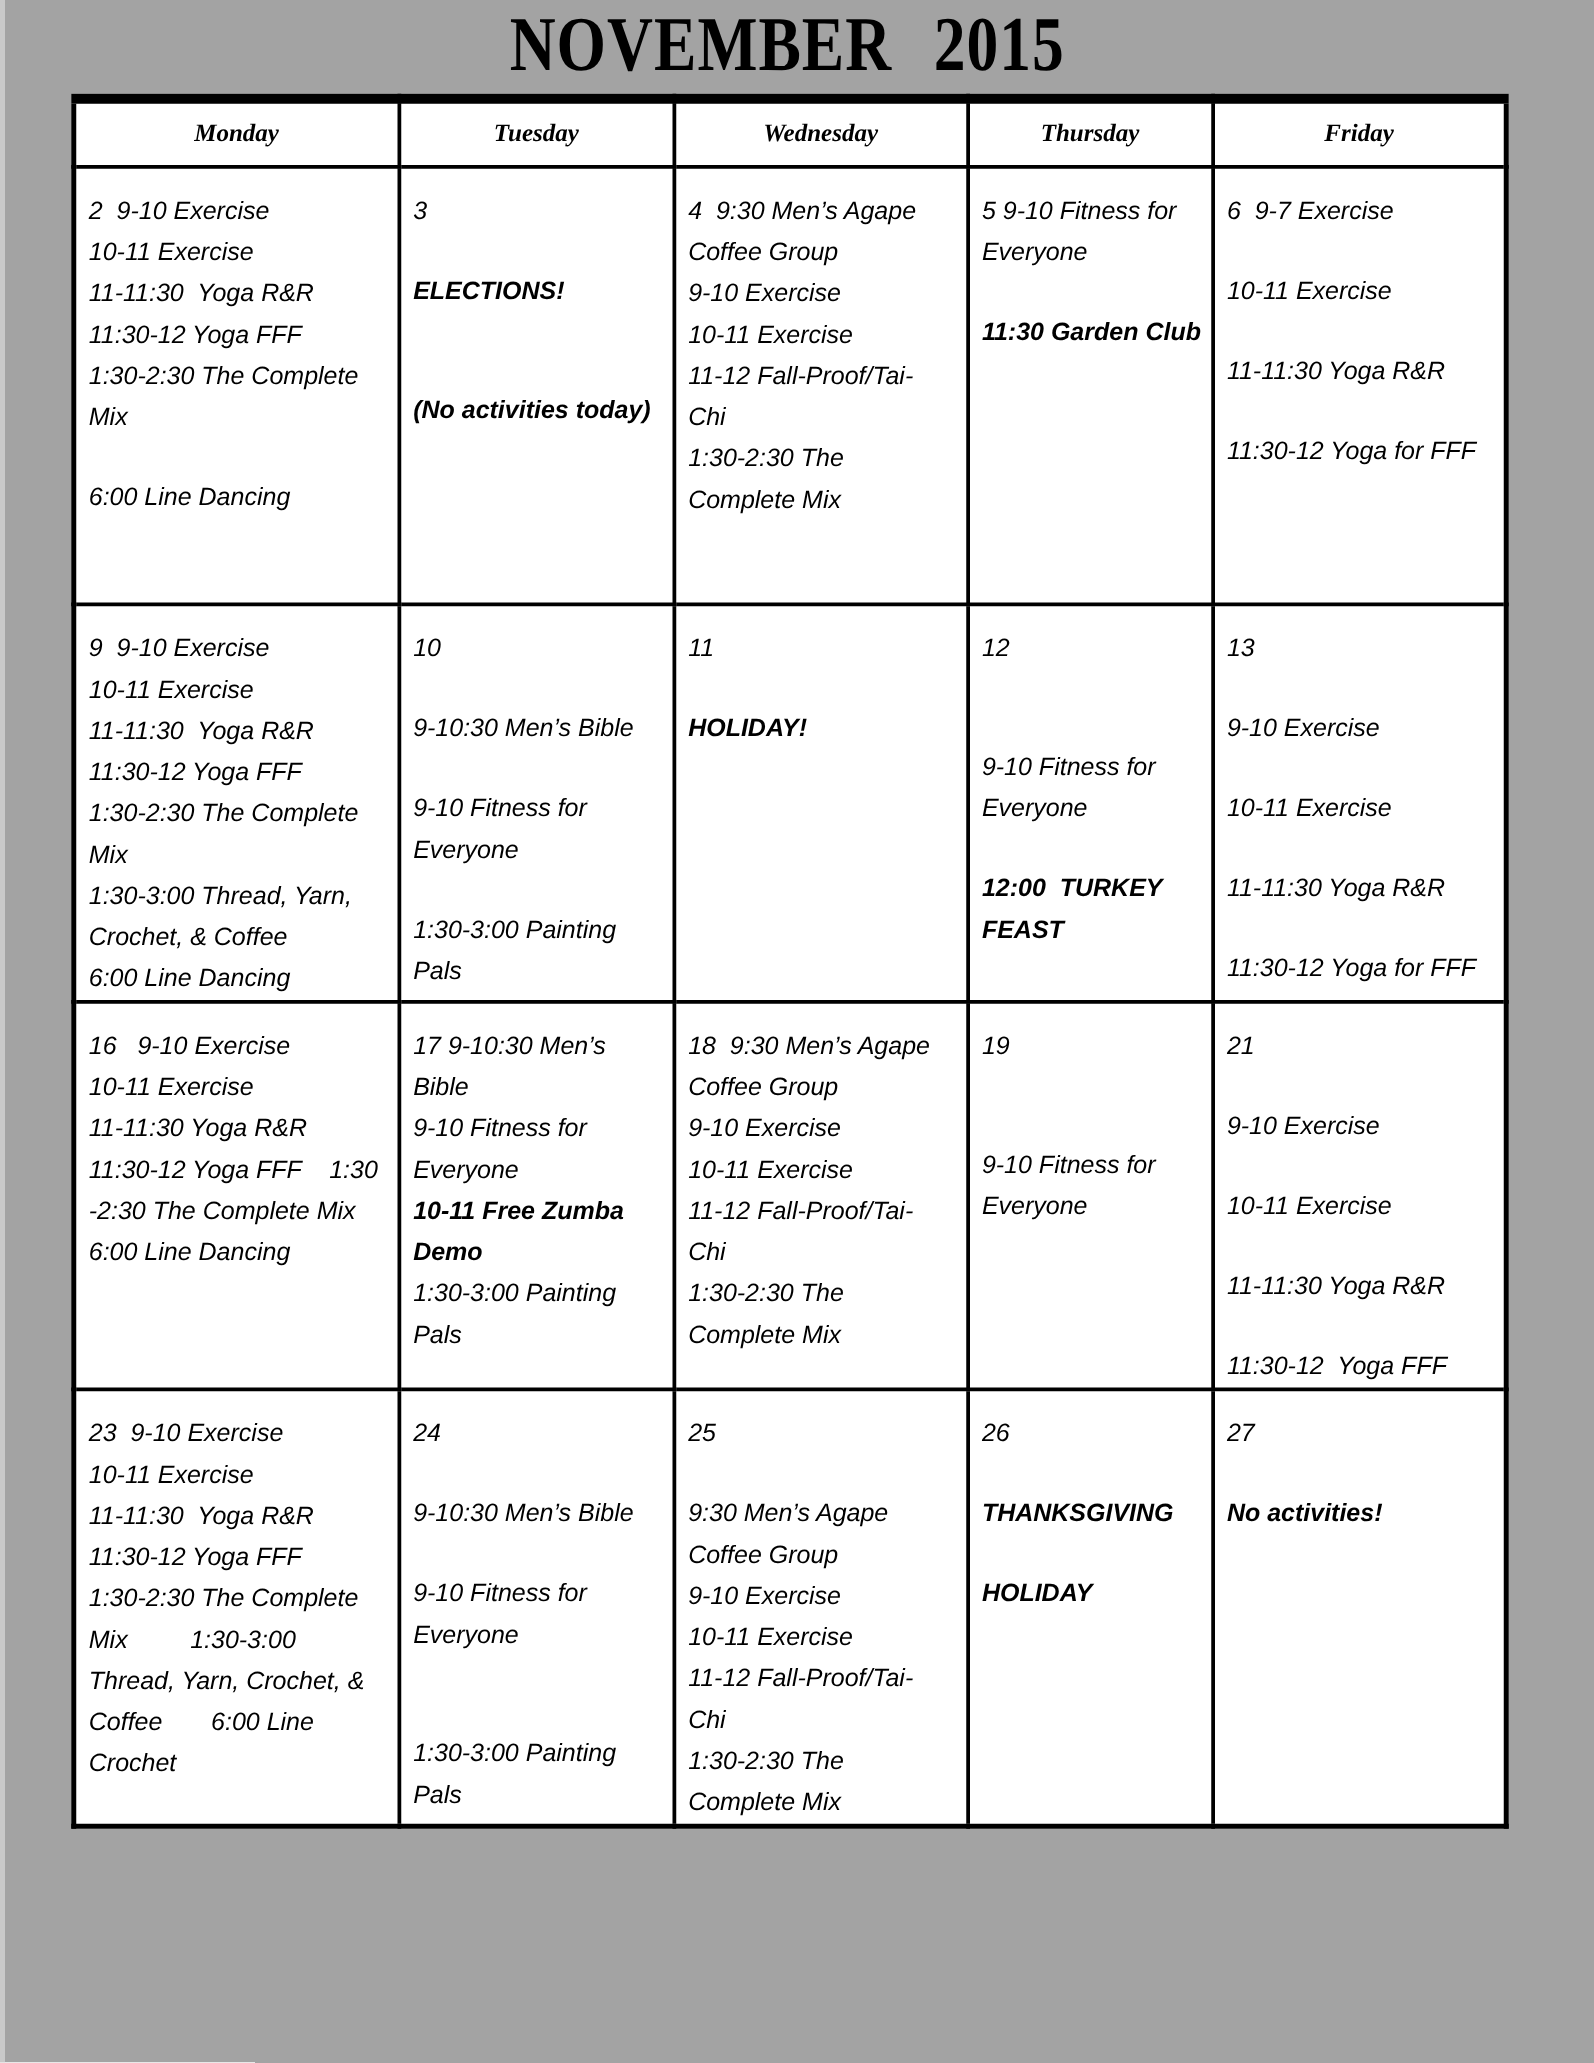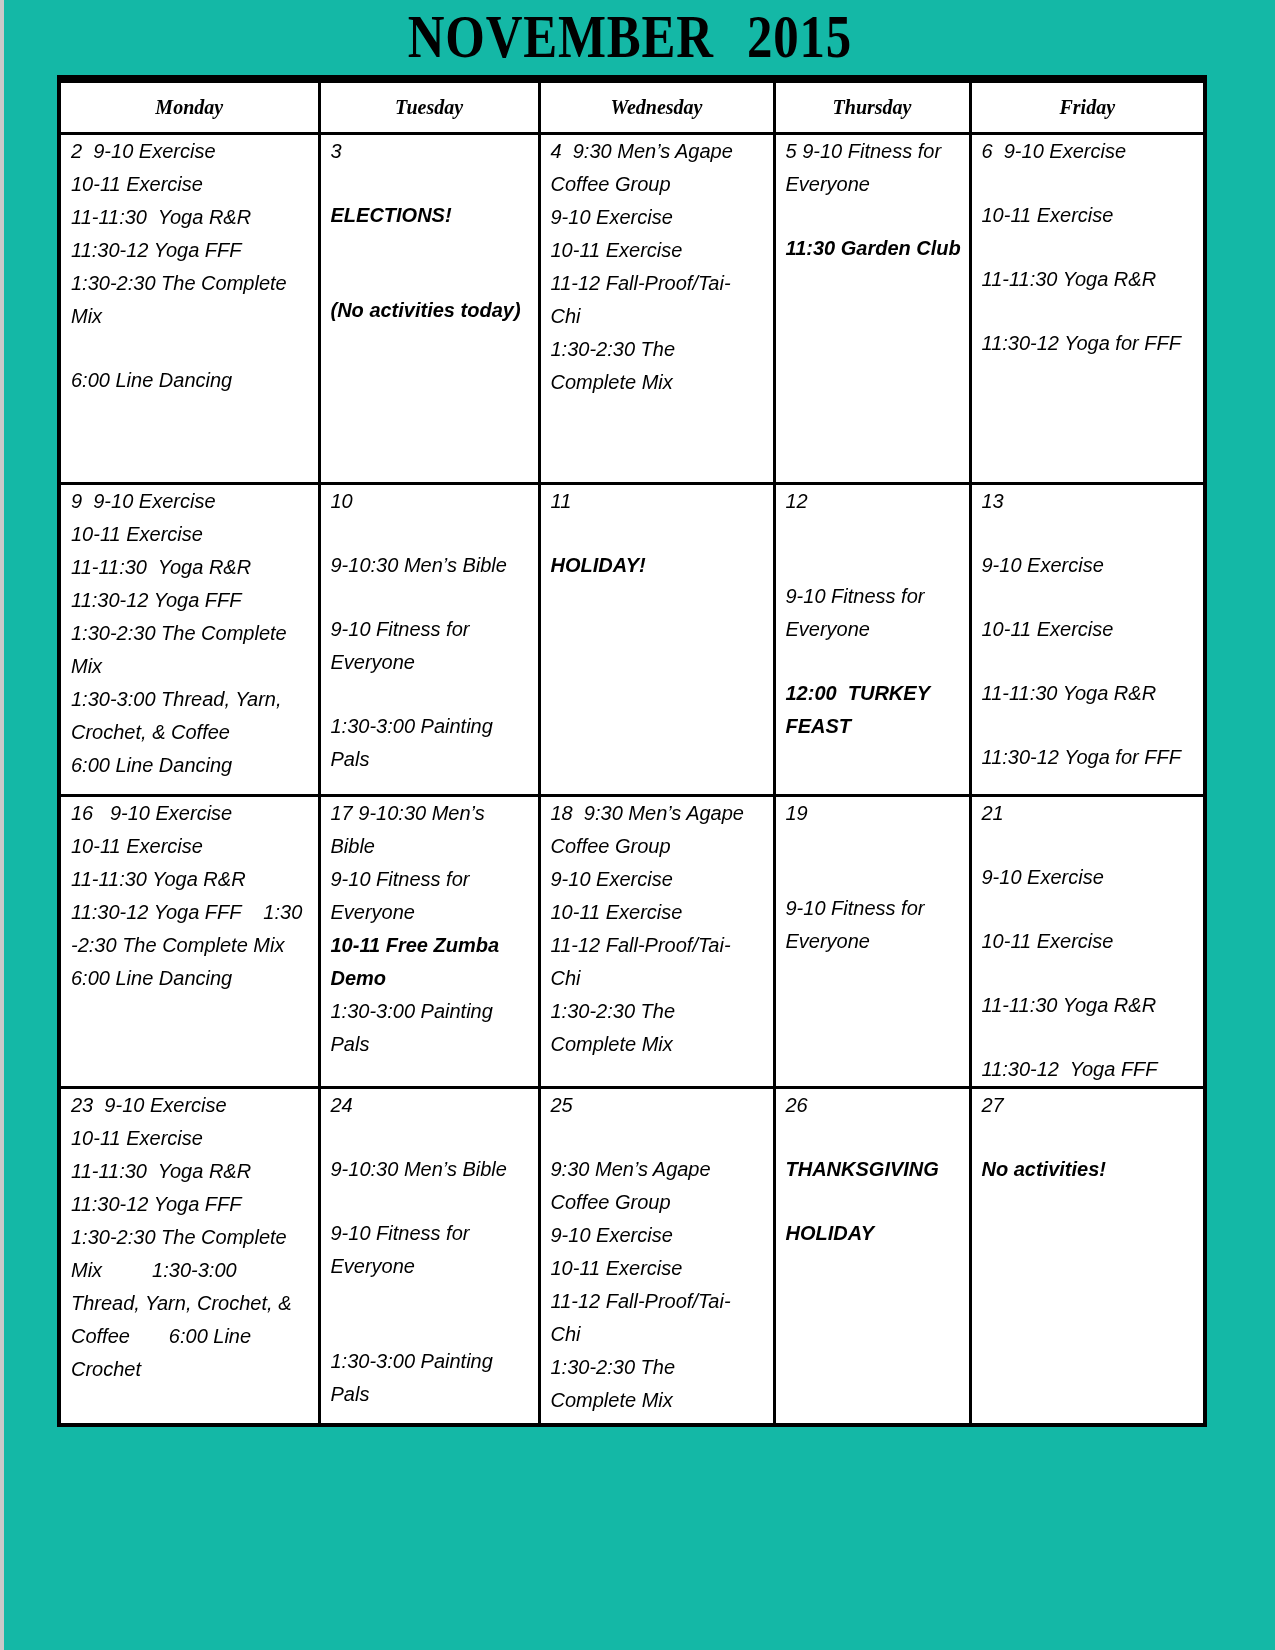--- a/index.html
+++ b/index.html
@@ -1,35 +1,35 @@
 <!DOCTYPE html>
 <html><head>
 <meta charset="utf-8">
 <style>
   html,body{margin:0;padding:0;background:#ffffff;}
-  .page{position:relative;width:1275px;height:1650px;background:#14b8a6;overflow:hidden;
+  .page{position:relative;width:1275px;height:1650px;background:#a3a3a3;overflow:hidden;
         font-family:"Liberation Sans",sans-serif;color:#000;}
   .edge-strip{position:absolute;left:0;top:0;width:4px;height:1650px;background:#c9c9c9;}
   .title-wrap{position:absolute;top:0;left:57px;width:1146px;height:72px;text-align:center;}
   .title{display:inline-block;font-family:"Liberation Serif",serif;font-weight:bold;
          font-size:62px;line-height:72px;letter-spacing:1px;word-spacing:24px;
          transform:scaleX(0.82);transform-origin:center;white-space:pre;}
   table.cal{position:absolute;top:75px;left:57px;width:1146px;table-layout:fixed;
             border-collapse:collapse;background:#fff;}
   table.cal{border:4px solid #000;border-top:8px solid #000;}
   table.cal th,table.cal td{border:3px solid #000;}
   thead tr{height:54px;}
   th{font-family:"Liberation Serif",serif;font-style:italic;font-weight:bold;
      font-size:20px;text-align:center;vertical-align:middle;}
   tbody tr:nth-child(1){height:350px;}
   tbody tr:nth-child(2){height:312px;}
   tbody tr:nth-child(3){height:273px;}
   tbody tr:nth-child(4){height:338px;}
   tbody tr:nth-child(5){height:243px;}
-  td.cell{vertical-align:top;padding:0 6px 0 10px;}
+  td.cell{vertical-align:top;padding:18px 6px 0 10px;}
   td.cell p{margin:0;font-style:italic;font-size:20px;line-height:33px;white-space:pre;}
   td.cell p.b{font-weight:bold;}
   td.cell p.g1{margin-top:31px;}
   td.cell p.g3{margin-top:62px;}
 </style>
 </head>
 <body>
 
 <div class="page">
   <div class="edge-strip"></div>
@@ -78,21 +78,21 @@
             <p class="">Chi</p>
             <p class="">1:30-2:30 The</p>
             <p class="">Complete Mix</p>
           </td>
           <td class="cell">
             <p class="">5 9-10 Fitness for</p>
             <p class="">Everyone</p>
             <p class="b g1">11:30 Garden Club</p>
           </td>
           <td class="cell">
-            <p class="">6  9-10 Exercise</p>
+            <p class="">6  9-7 Exercise</p>
             <p class="g1">10-11 Exercise</p>
             <p class="g1">11-11:30 Yoga R&amp;R</p>
             <p class="g1">11:30-12 Yoga for FFF</p>
           </td>
         </tr>
         <tr>
           <td class="cell">
             <p class="">9  9-10 Exercise</p>
             <p class="">10-11 Exercise</p>
             <p class="">11-11:30  Yoga R&amp;R</p>

